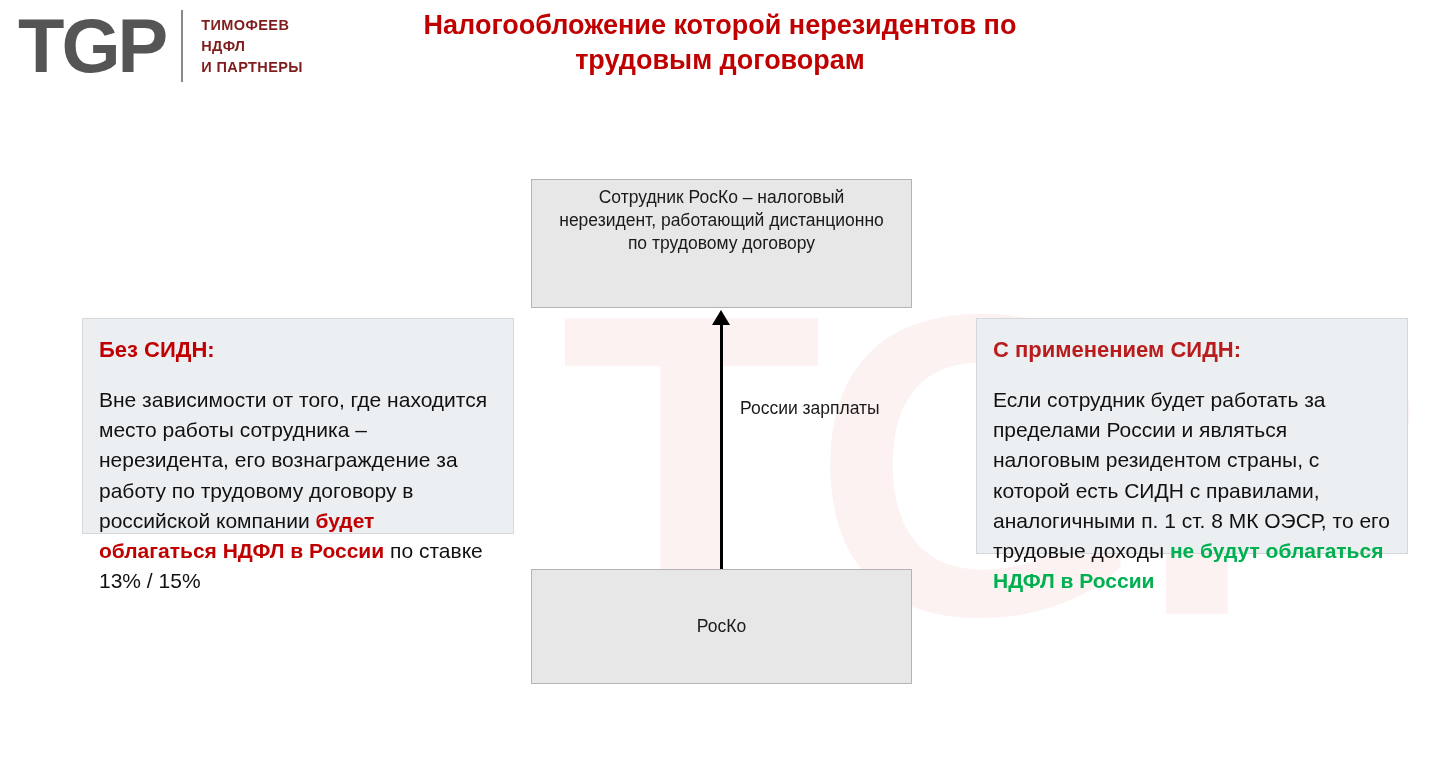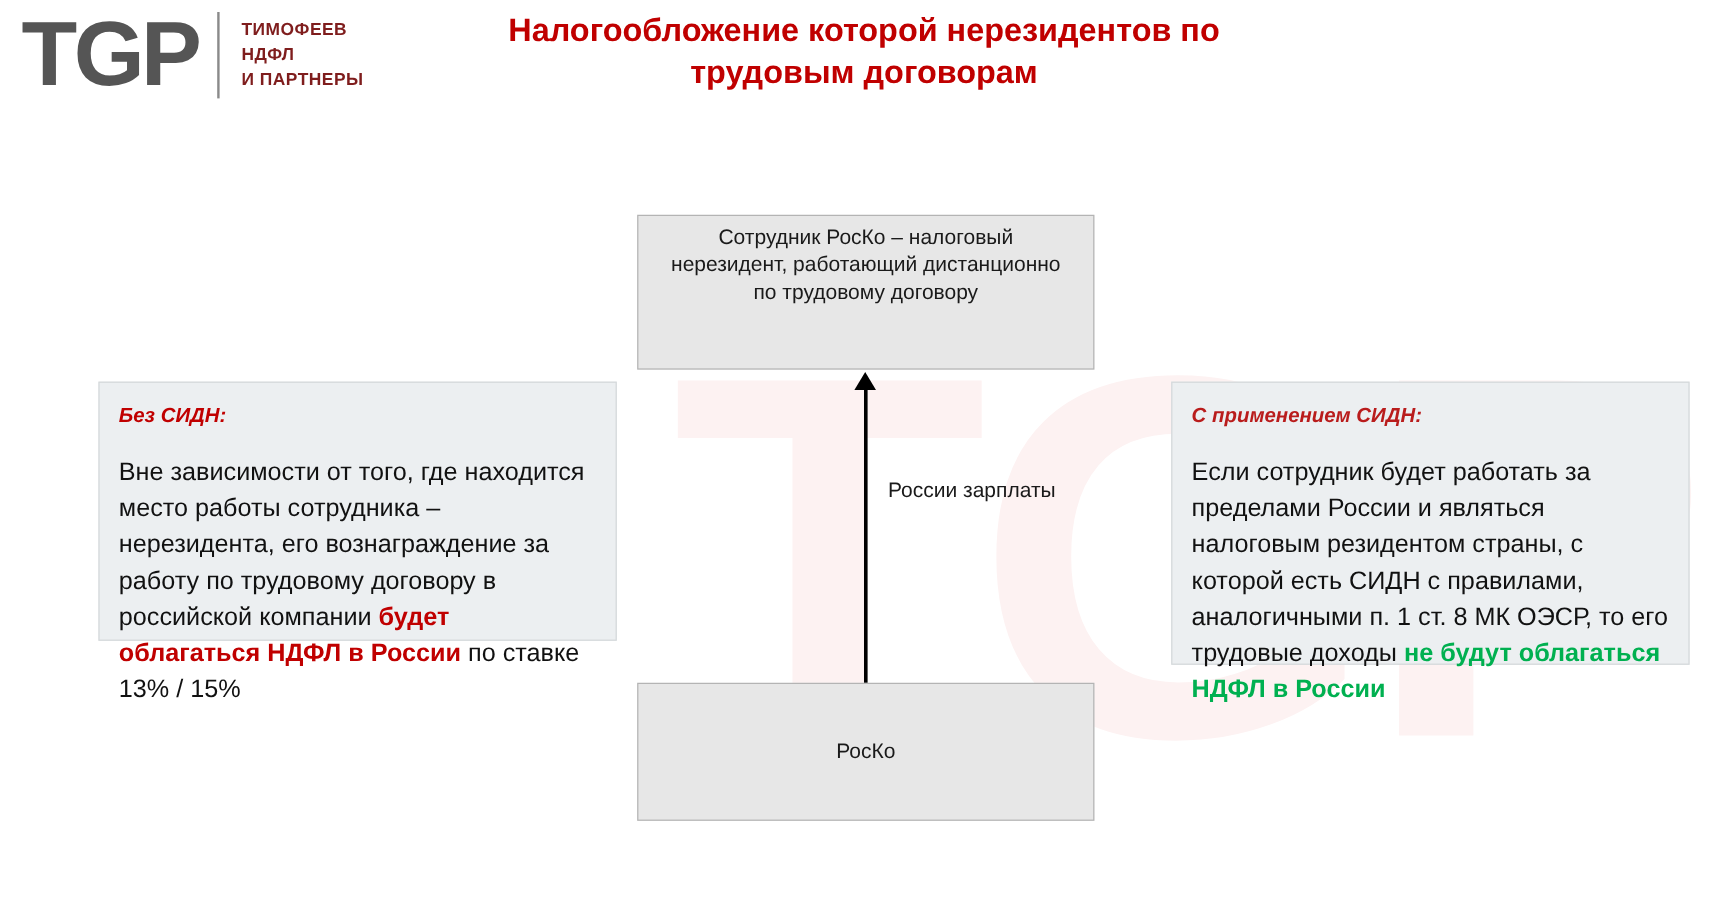--- a/index.html
+++ b/index.html
@@ -160,24 +160,23 @@
     width: 432px;
     height: 216px;
   }
   .panel-right {
     left: 976px;
     top: 318px;
     width: 432px;
     height: 236px;
   }
   .panel-heading {
-    font-size: 17px;
+    font-size: 22px;
     font-weight: bold;
     margin: 0 0 22px 0;
-    font-style: italic;
   }
   .panel-heading.red { color: #c00000; }
   .panel-heading.green { color: #b91c1c; }
   .panel-body {
     font-size: 21px;
     color: #111111;
     line-height: 1.44;
   }
   .hl-red {
     color: #c00000;

